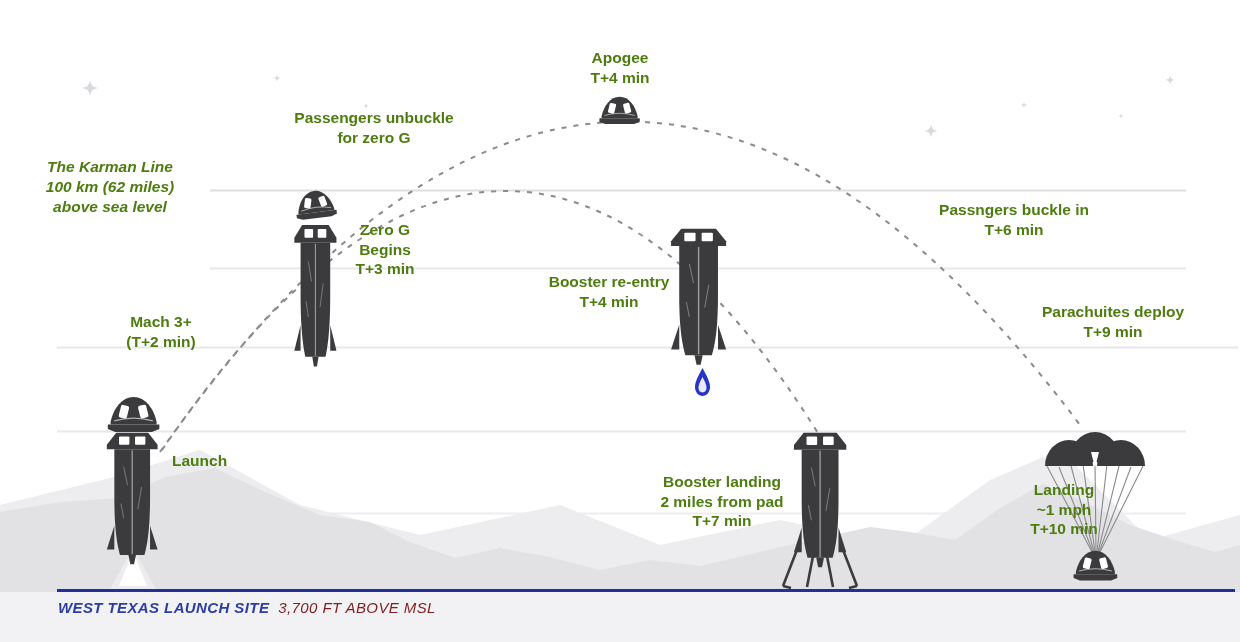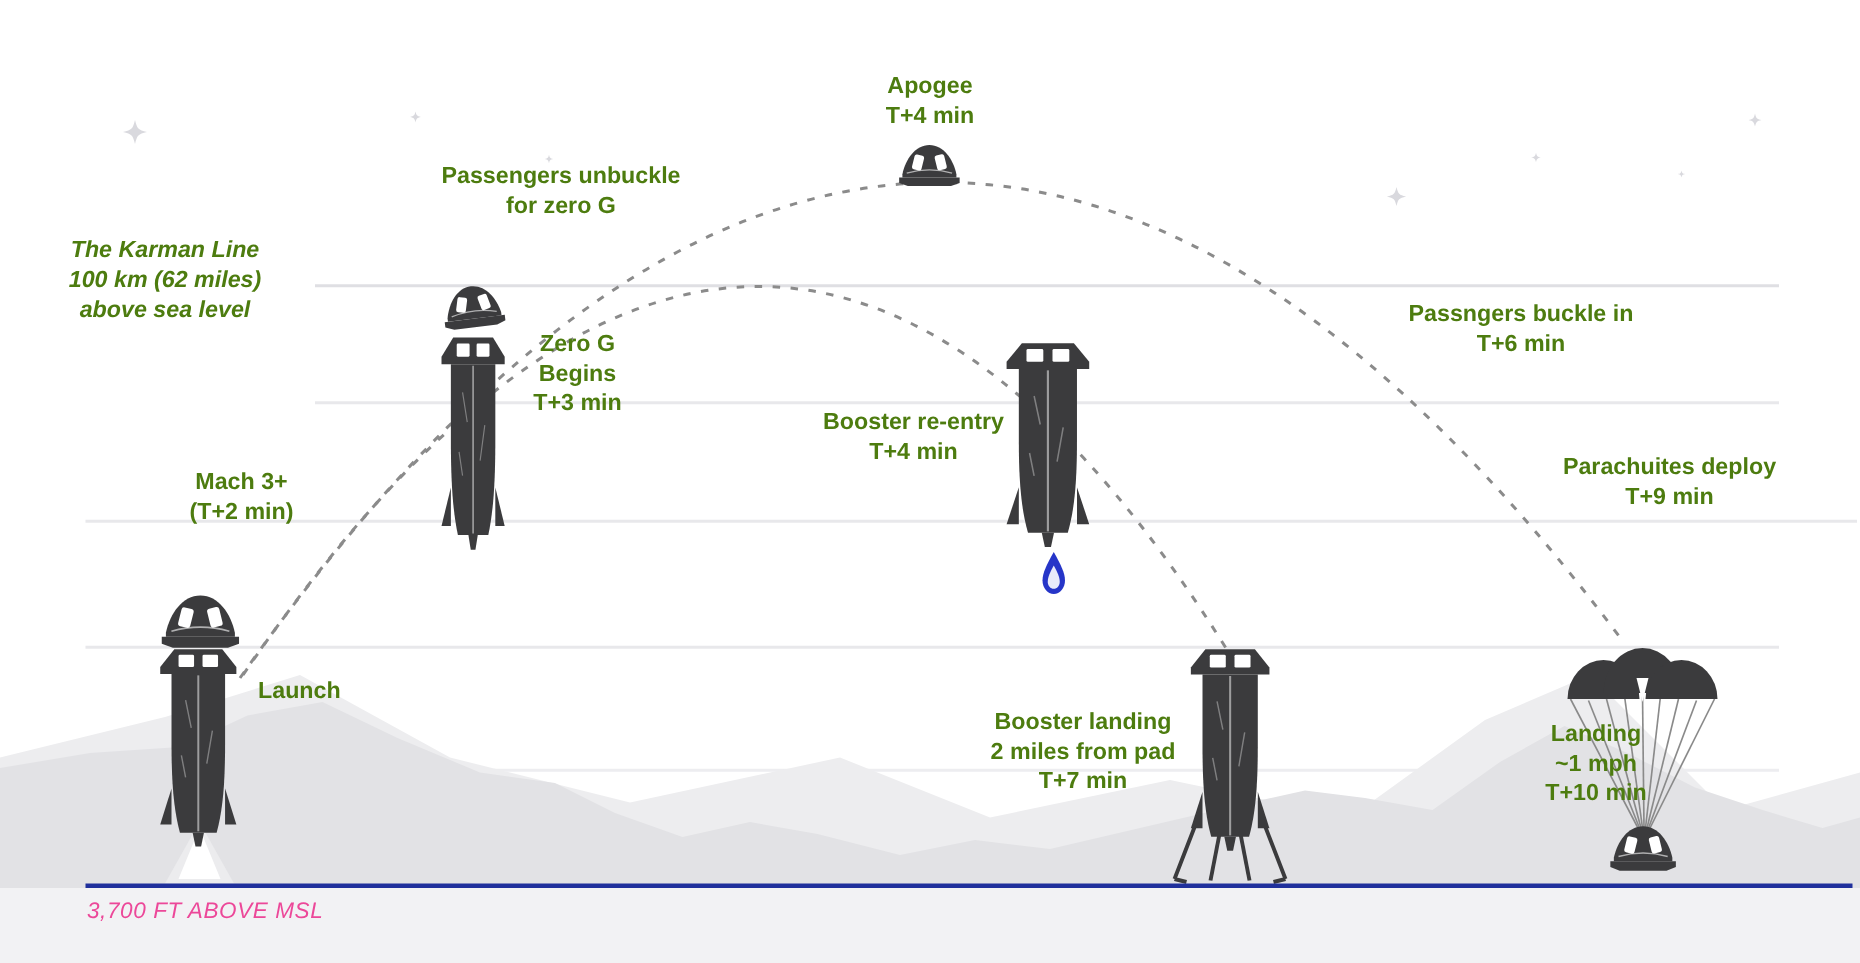--- a/index.html
+++ b/index.html
@@ -12,21 +12,21 @@
     text-align:center;transform:translateX(-50%);white-space:nowrap;
   }
   .label span{display:block;}
   .label.italic{font-style:italic;}
   .label.left-aligned{transform:none;text-align:left;}
   #scene{position:absolute;left:0;top:0;}
   .ground-line{position:absolute;left:57px;top:589px;width:1178px;height:3px;background:#20309c;}
   .footer-strip{position:absolute;left:0;top:592px;width:1240px;height:50px;background:#f2f2f4;}
   .footer-text{position:absolute;left:58px;top:599px;display:flex;gap:9px;align-items:baseline;white-space:nowrap;}
   .footer-site{font-style:italic;font-weight:bold;font-size:15px;letter-spacing:.4px;color:#2c3da4;}
-  .footer-elev{font-style:italic;font-weight:normal;font-size:15px;letter-spacing:.4px;color:#ec4899;}
+  .footer-elev{font-style:italic;font-weight:normal;font-size:15px;letter-spacing:.4px;color:#7f1d1d;}
 </style>
 </head>
 <body>
 
 <div id="canvas">
 
   <svg id="scene" width="1240" height="642" viewBox="0 0 1240 642">
     <defs>
       <g id="booster" fill="#3b3b3d">
         <path d="M3,16 L13,3 L47,3 L57,16 L57,21 L3,21 Z"></path>
@@ -181,16 +181,17 @@
 
   <div class="label" style="left:1028px;top:480px;margin-left:36px;">
     <span>Landing</span>
     <span>~1 mph</span>
     <span>T+10 min</span>
   </div>
 
   <div class="footer-strip"></div>
   <div class="ground-line"></div>
   <div class="footer-text">
+    <span class="footer-site">WEST TEXAS LAUNCH SITE</span>
     <span class="footer-elev">3,700 FT ABOVE MSL</span>
   </div>
 
 </div>
 
 </body></html>

